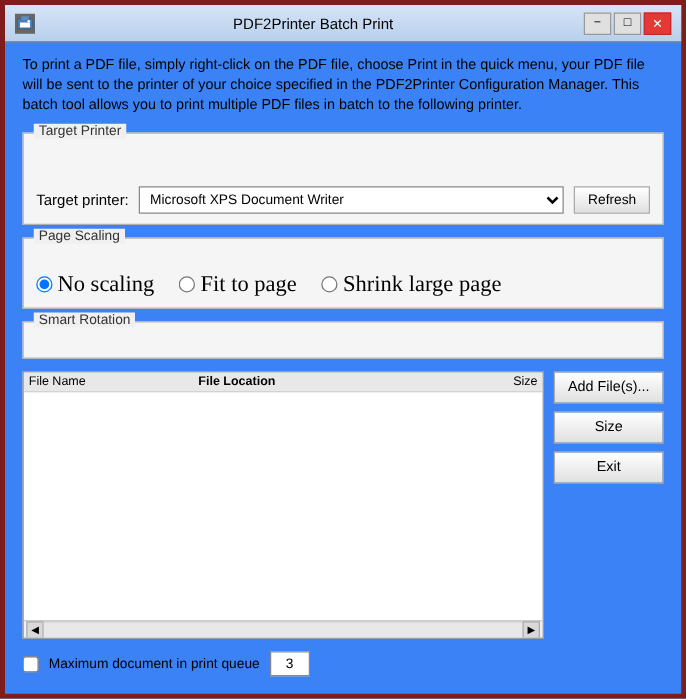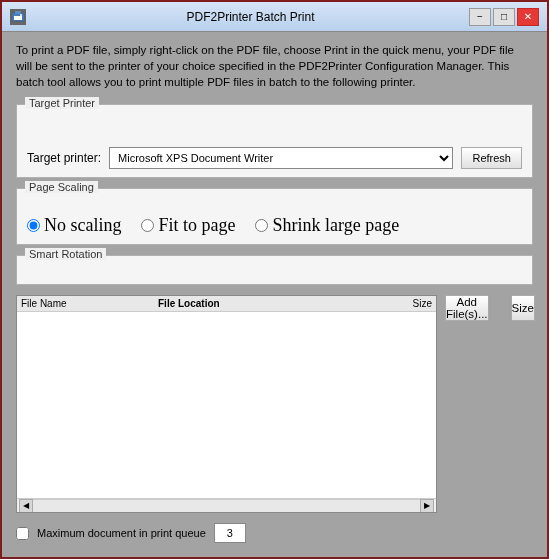--- a/index.html
+++ b/index.html
@@ -10,22 +10,22 @@
       display: flex;
       justify-content: center;
       align-items: center;
       width: 549px;
       height: 559px;
       overflow: hidden;
     }
     .window {
       width: 549px;
       height: 559px;
-      background: #a3a3a3;
-      border: 2px solid #7f1d1d;
+      background: #3b82f6;
+      border: 4px solid #7f1d1d;
       display: flex;
       flex-direction: column;
     }
     .title-bar {
       background: linear-gradient(to bottom, #d6e4f7, #b8d0ec);
       height: 30px;
       display: flex;
       align-items: center;
       padding: 0 8px;
       border-bottom: 1px solid #888;
@@ -212,22 +212,22 @@
     }
     .scrollbar-middle {
       flex: 1;
       height: 14px;
       background: #e8e8e8;
       border-top: 1px solid #ccc;
       border-bottom: 1px solid #ccc;
     }
     .file-buttons {
       display: flex;
-      flex-direction: row;
-      gap: 22px;
+      flex-direction: column;
+      gap: 6px;
       width: 88px;
     }
     .file-btn {
       width: 88px;
       height: 26px;
       border: 1px solid #aaa;
       background: linear-gradient(to bottom, #ffffff, #e0e0e0);
       font-size: 11.5px;
       cursor: pointer;
       text-align: center;

